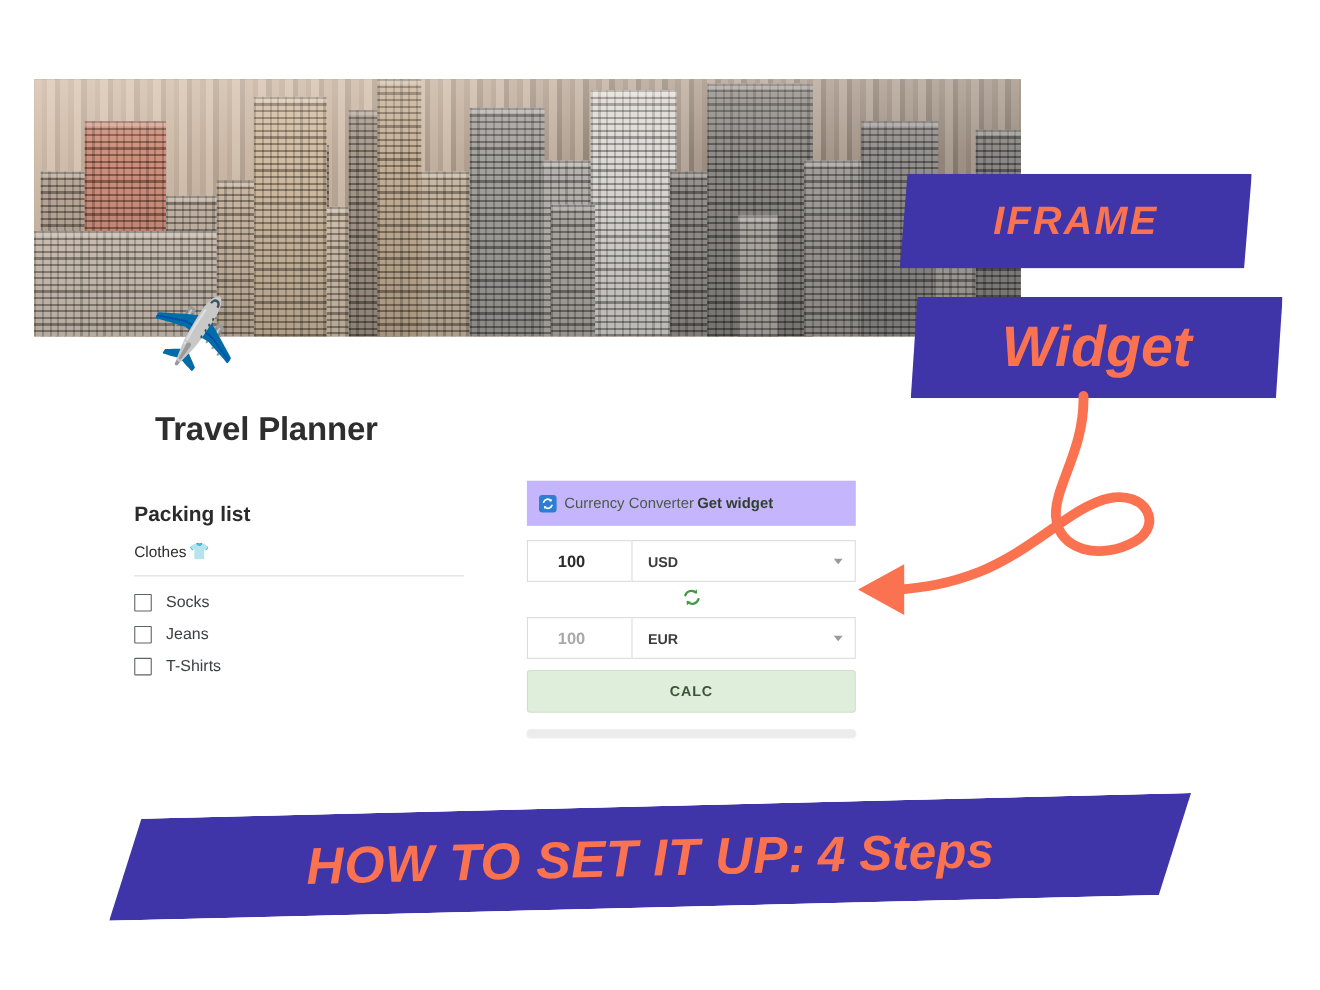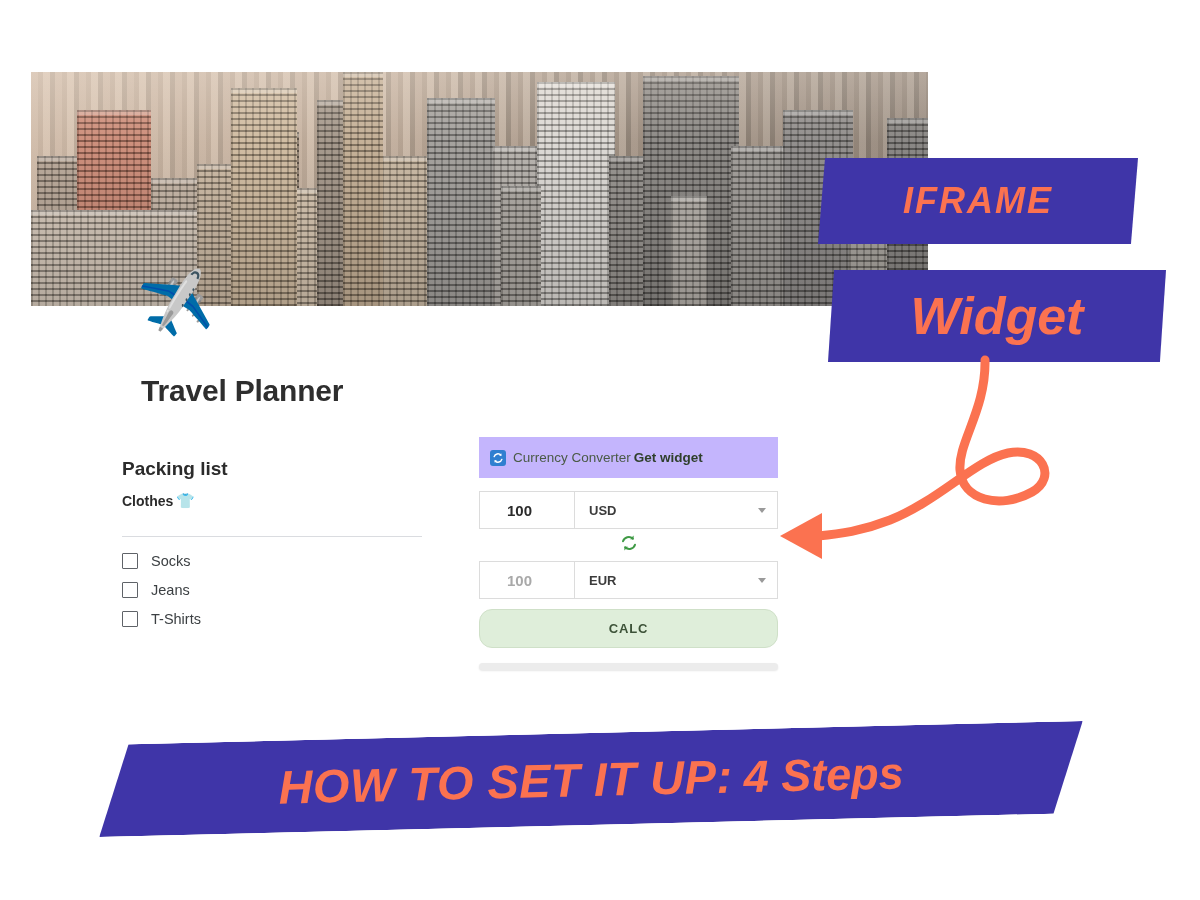--- a/index.html
+++ b/index.html
@@ -95,23 +95,23 @@
     width: 300px;
   }
   .packing-title {
     font-size: 19px;
     font-weight: bold;
     color: #2b2b2b;
     margin: 0 0 12px 0;
   }
   .packing-sub {
     font-size: 14px;
-    font-weight: bold;
+    font-weight: normal;
     color: #2b2b2b;
-    padding-bottom: 26px;
+    padding-bottom: 13px;
     border-bottom: 1px solid #dadce0;
     width: 300px;
     box-sizing: border-box;
   }
   .shirt-emoji { font-size: 15px; margin-left: 3px; }
   .pack-items { margin-top: 16px; }
   .pack-row {
     display: flex;
     align-items: flex-start;
     height: 29px;
@@ -201,21 +201,21 @@
     height: 32px;
     display: flex;
     align-items: center;
     justify-content: center;
   }
   .calc-btn {
     margin-top: 10px;
     height: 37px;
     background: #dfeeda;
     border: 1px solid #cfe0c8;
-    border-radius: 13px;
+    border-radius: 3px;
     display: flex;
     align-items: center;
     justify-content: center;
     font-size: 13px;
     font-weight: bold;
     letter-spacing: 0.8px;
     color: #3d5238;
   }
   .widget-footer {
     margin-top: 15px;

